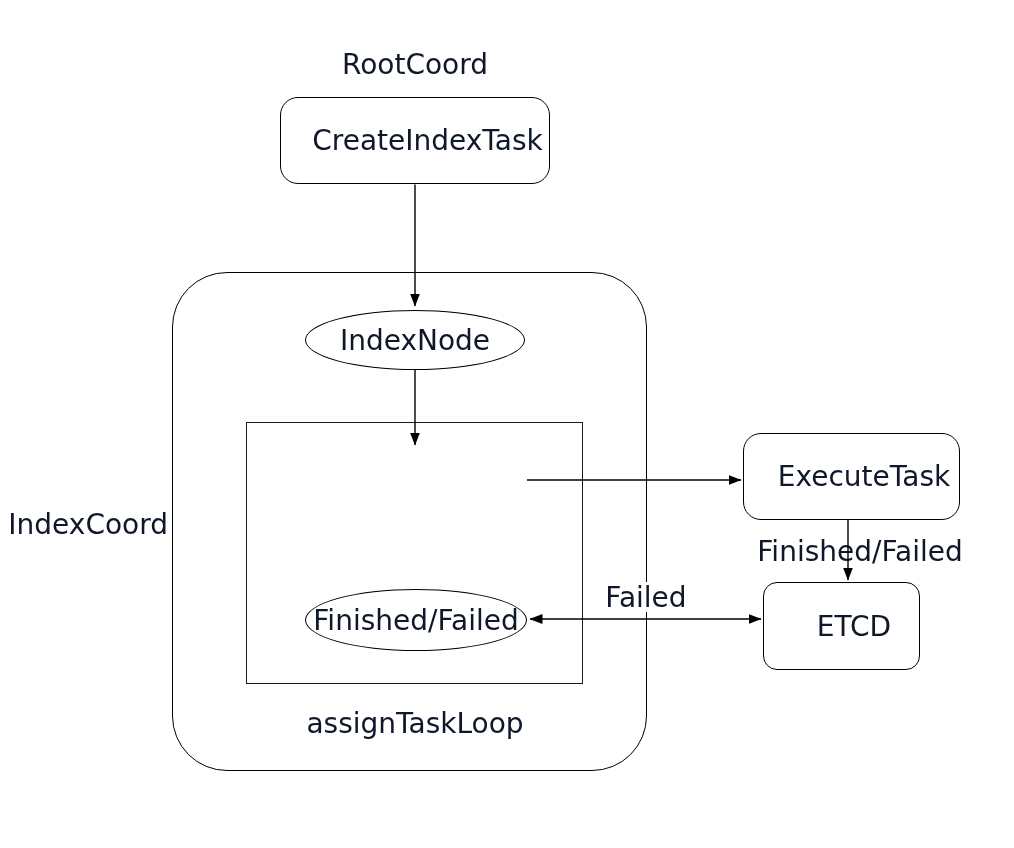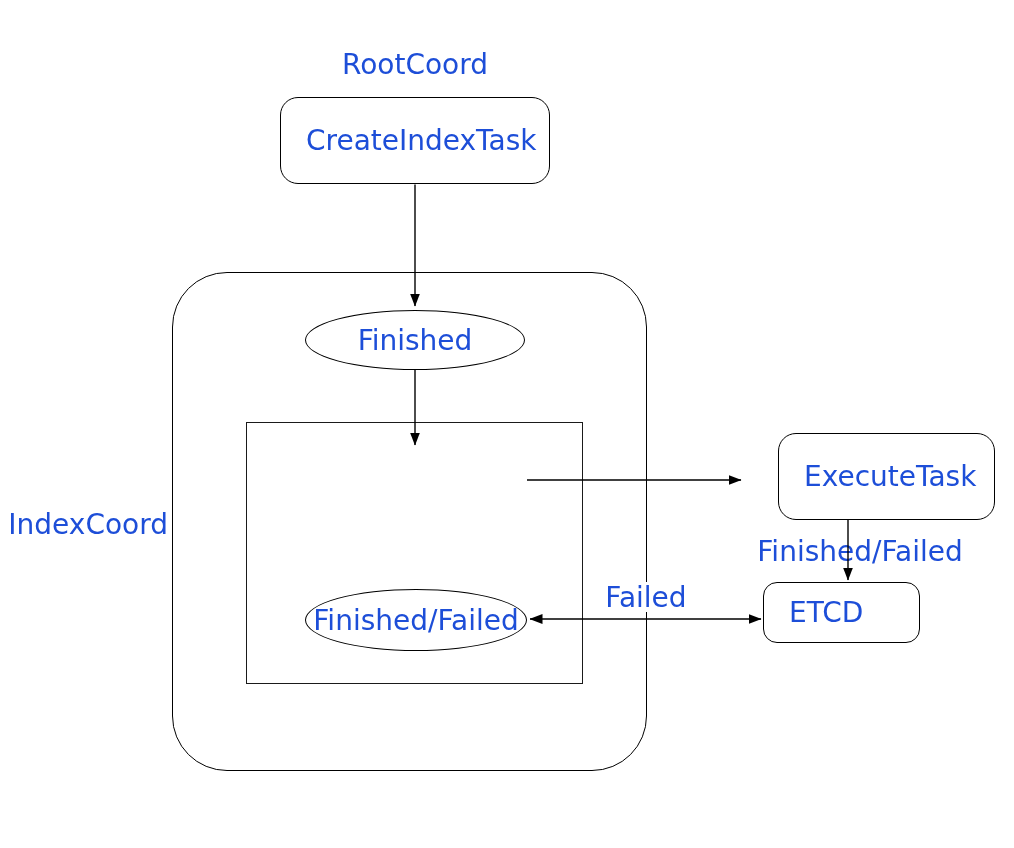--- a/index.html
+++ b/index.html
@@ -7,21 +7,21 @@
     padding: 0;
     background: #ffffff;
   }
   .canvas {
     position: relative;
     width: 1014px;
     height: 848px;
     background: #ffffff;
     font-family: "DejaVu Sans", "Liberation Sans", sans-serif;
     font-size: 28px;
-    color: #1d4ed8;
+    color: #0f172a;
     overflow: hidden;
   }
   .abs { position: absolute; }
 
   
   .outer-container {
     left: 172px; top: 272px; width: 475px; height: 499px;
     border: 1.5px solid #000000;
     border-radius: 55px;
     box-sizing: border-box;
@@ -34,27 +34,27 @@
     background: transparent;
   }
 
   
   .node-box {
     border: 1.5px solid #000000;
     box-sizing: border-box;
     background: #ffffff;
     display: flex;
     align-items: center;
-    justify-content: flex-start;
+    justify-content: center;
     text-align: center;
     padding-left: 25px;
   }
   .box-create  { left: 280px; top: 97px;  width: 270px; height: 87px; border-radius: 18px; }
-  .box-execute { left: 778px; top: 433px; width: 217px; height: 87px; border-radius: 18px; }
-  .box-etcd    { left: 763px; top: 582px; width: 157px; height: 61px; border-radius: 14px; }
+  .box-execute { left: 743px; top: 433px; width: 217px; height: 87px; border-radius: 18px; }
+  .box-etcd    { left: 763px; top: 582px; width: 157px; height: 88px; border-radius: 14px; }
 
   
   .ellipse {
     border: 1.5px solid #000000;
     border-radius: 50%;
     box-sizing: border-box;
     background: #ffffff;
     display: flex;
     align-items: center;
     justify-content: center;
@@ -105,33 +105,34 @@
 </head>
 <body>
 
 <div class="canvas">
 
   <div class="abs outer-container"></div>
   <div class="abs inner-rect"></div>
 
   <div class="abs lbl lbl-rootcoord">RootCoord</div>
   <div class="abs lbl lbl-indexcoord">IndexCoord</div>
+  <div class="abs lbl lbl-assignloop">assignTaskLoop</div>
 
   <div class="abs node-box box-create">
     <span>CreateIndexTask</span>
   </div>
   <div class="abs node-box box-execute">
     <span>ExecuteTask</span>
   </div>
   <div class="abs node-box box-etcd">
     <span>ETCD</span>
   </div>
 
   <div class="abs ellipse el-unissued">
-    <span>Finished</span>
+    <span>IndexNode</span>
   </div>
   <div class="abs ellipse el-finished">
     <span>Finished/Failed</span>
   </div>
 
   <div class="abs edge-lbl whitebg lbl-watch">Failed</div>
   <div class="abs edge-lbl lbl-finfailed">Finished/Failed</div>
 
   <svg class="arrows" viewBox="0 0 1014 848" xmlns="http://www.w3.org/2000/svg">
     <defs>

